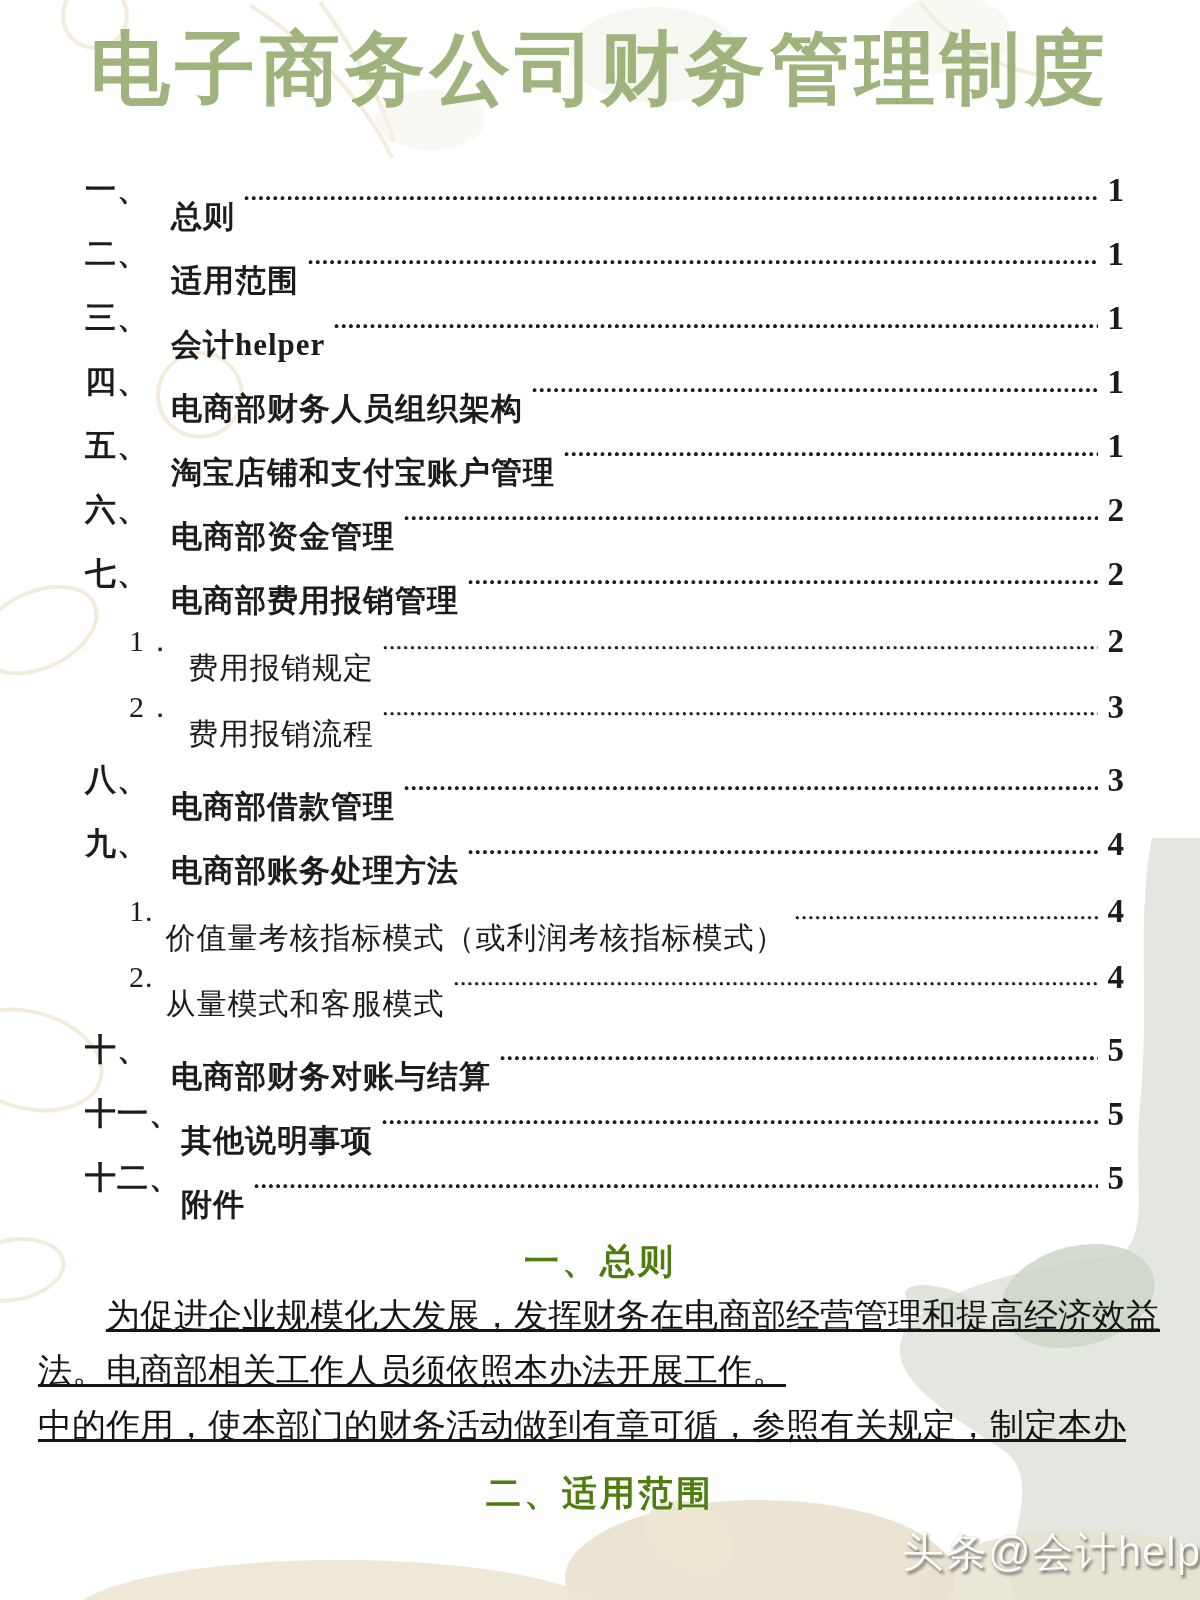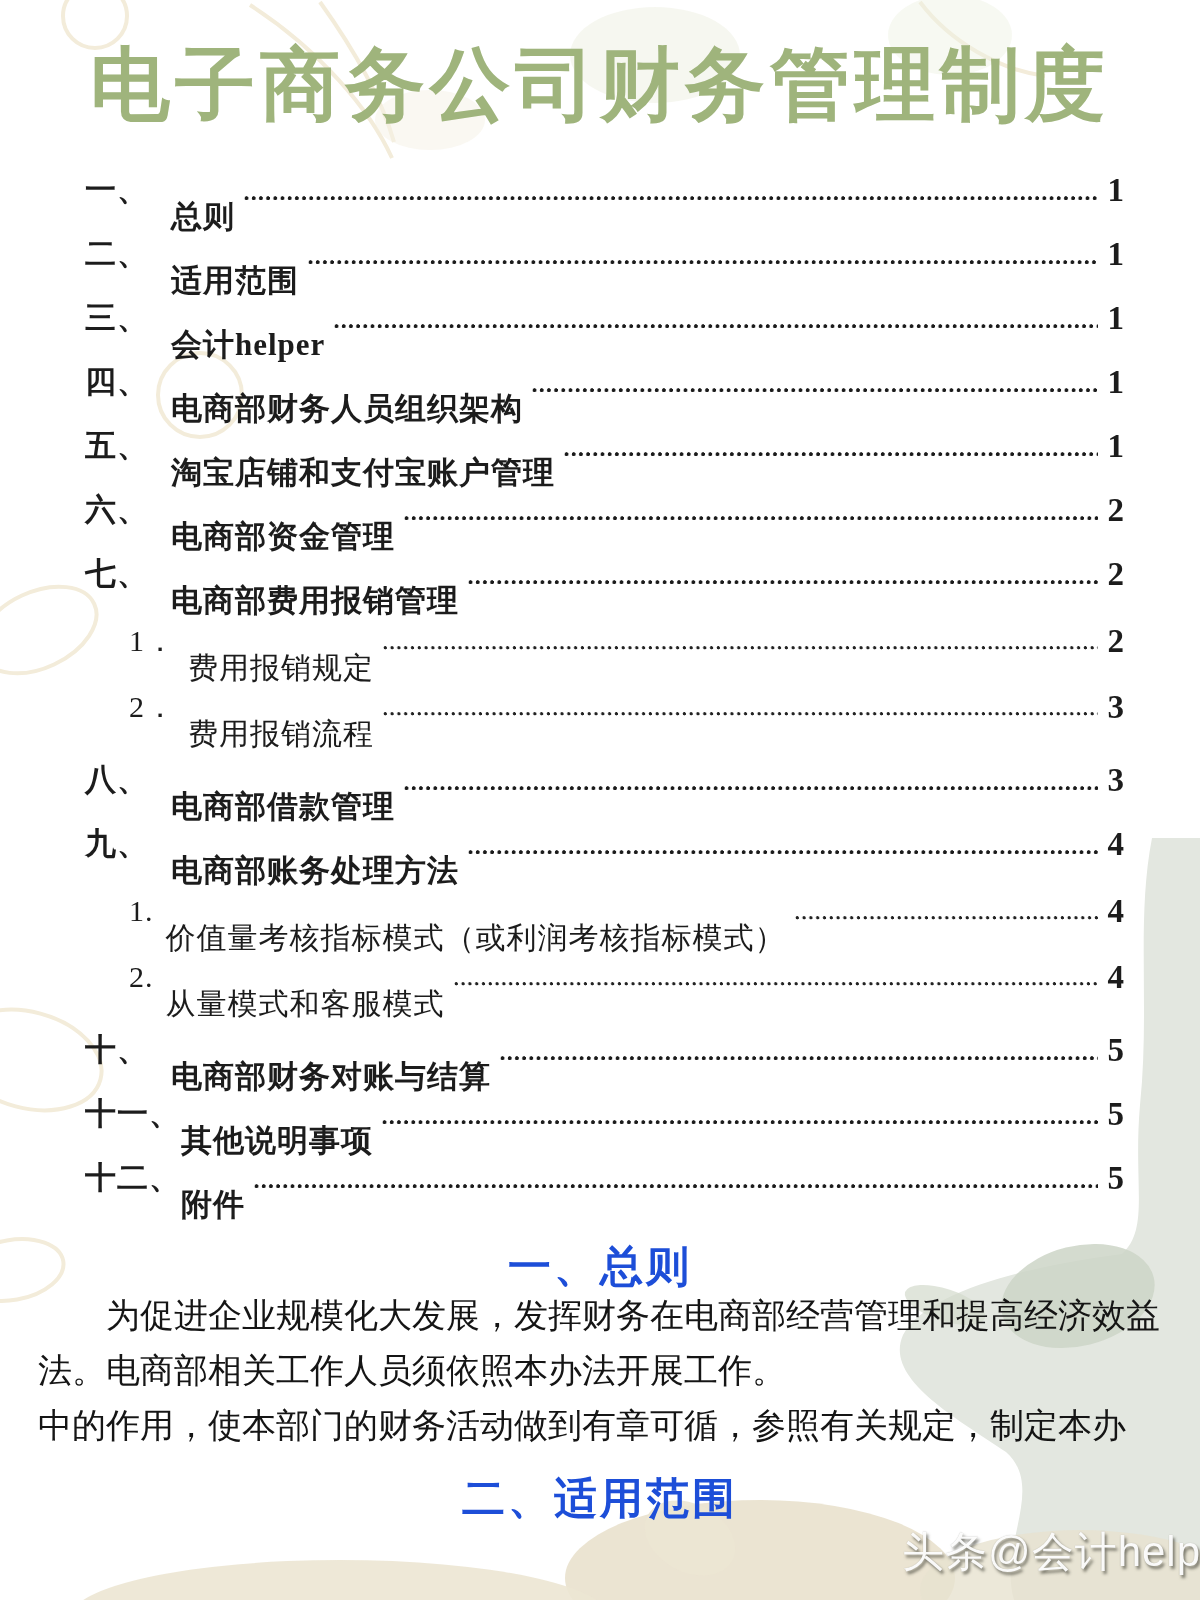--- a/index.html
+++ b/index.html
@@ -8,21 +8,21 @@
     width:1200px;height:1600px;
     margin:0 auto;
     background:#ffffff;
     overflow:hidden;
     font-family:"Liberation Serif", serif;
   }
   
   .bg-art{position:absolute;left:0;top:0;width:1200px;height:1600px;z-index:0;}
   
   .doc-title{
-    position:absolute;top:32px;left:0;width:100%;
+    position:absolute;top:16px;left:0;width:100%;
     text-align:center;
     font-family:"Liberation Sans", sans-serif;
     font-weight:900;
     font-size:80px;
     letter-spacing:5px;
     color:#9fb47c;
     z-index:2;
     white-space:nowrap;
   }
   
@@ -76,39 +76,39 @@
     font-size:33px;
     font-weight:700;
     font-family:"Liberation Serif", serif;
   }
   
   .sec-heading{
     position:absolute;left:0;width:100%;
     text-align:center;
     font-family:"Liberation Sans", sans-serif;
     font-weight:700;
-    font-size:43px;
+    font-size:35px;
     letter-spacing:3px;
-    color:#1d4ed8;
+    color:#4d7c0f;
     z-index:2;
     white-space:nowrap;
   }
   #sec1-heading{top:1238px;}
   #sec2-heading{top:1470px;}
   .body-block{
     position:absolute;left:38px;width:1135px;
     font-family:"Liberation Serif", serif;
     font-size:34px;
     line-height:55px;
     color:#151515;
     z-index:2;
   }
   #sec1-body{top:1288px;}
   #sec2-body{top:1518px;}
-  .body-line{white-space:nowrap;}
+  .body-line{white-space:nowrap;text-decoration:underline;}
   .body-line.indent{text-indent:68px;}
   
   .watermark{
     position:absolute;left:902px;top:1524px;
     font-family:"Liberation Sans", sans-serif;
     font-size:42px;
     letter-spacing:1px;
     color:rgba(255,255,255,0.95);
     text-shadow:2px 3px 3px rgba(66,66,56,0.65), 0 0 1px rgba(66,66,56,0.35);
     z-index:5;

